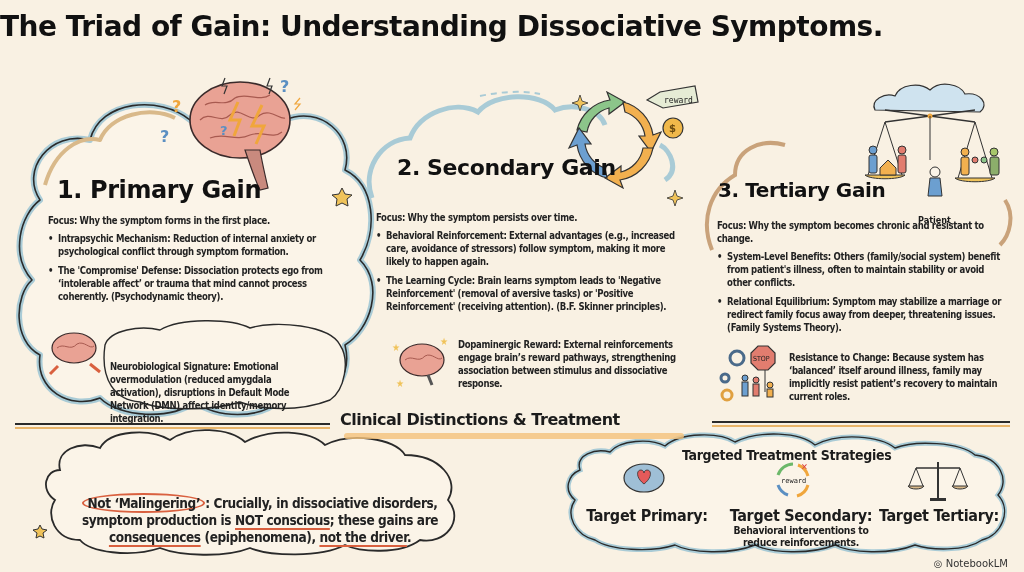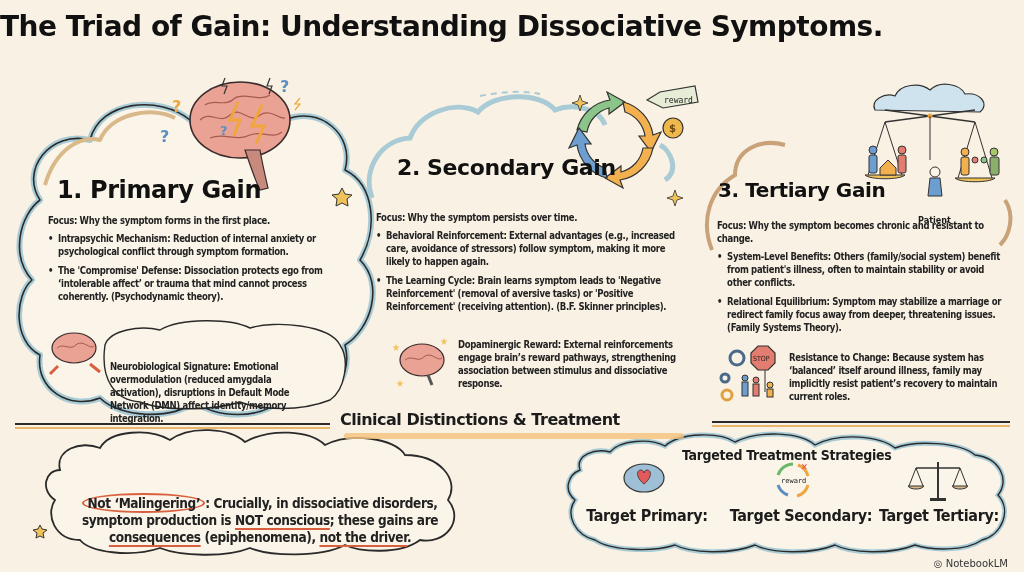--- a/index.html
+++ b/index.html
@@ -276,18 +276,19 @@
 <div class="abs malinger">
   <span class="circ">Not ‘Malingering’</span><span>: Crucially, in dissociative disorders, symptom production is </span><span class="ul-red">NOT conscious</span><span>; these gains are </span><span class="ul-red">consequences</span><span> (epiphenomena), </span><span class="ul-red">not the driver</span><span>.</span>
 </div>
 
 <div class="abs tts-title">Targeted Treatment Strategies</div>
 <div class="abs tts-item tts1">
   <span class="lbl">Target Primary:</span>
 </div>
 <div class="abs tts-item tts2">
   <span class="lbl">Target Secondary:</span>
+  <span>Behavioral interventions to reduce reinforcements.</span>
 </div>
 <div class="abs tts-item tts3">
   <span class="lbl">Target Tertiary:</span>
 </div>
 
 <div class="abs brand"><span>◎ </span><span>NotebookLM</span></div>
 
 </body></html>

